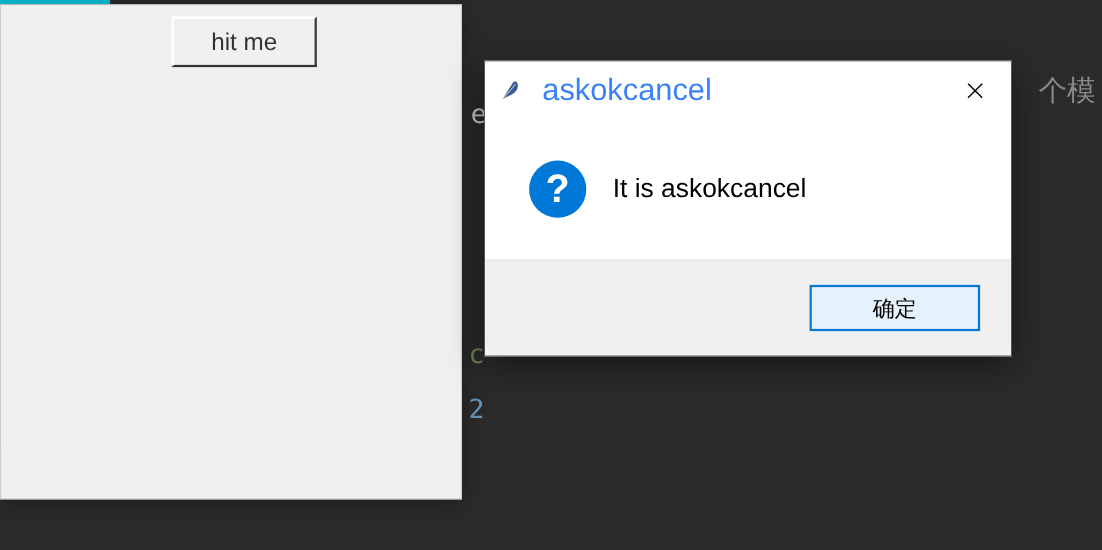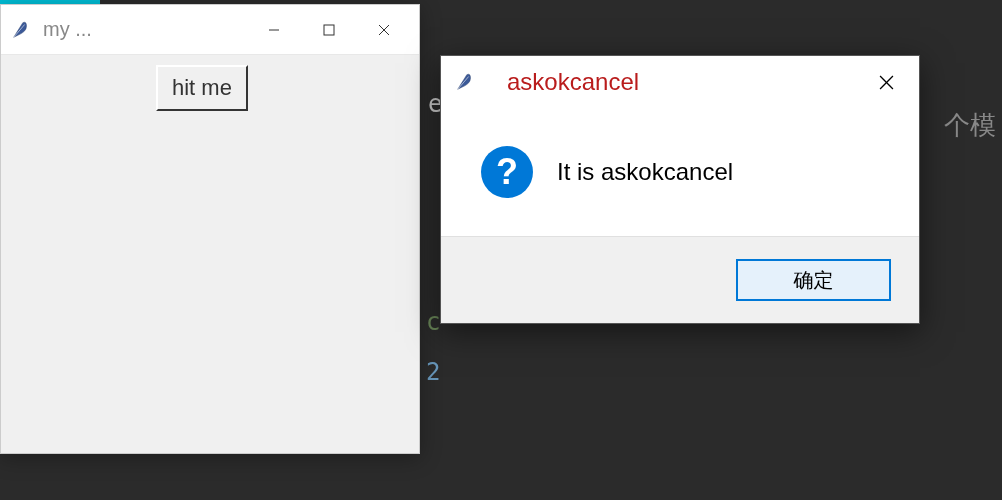--- a/index.html
+++ b/index.html
@@ -100,21 +100,21 @@
     .window-body {
       position: relative;
       height: calc(100% - 50px);
       background: #f0f0f0;
     }
     
     .hit-button {
       position: absolute;
       top: 10px;
       left: 155px;
-      padding: 8px 14px;
+      padding: 8px 34px;
       background: #f0f0f0;
       border: 2px outset #ddd;
       border-top-color: #fff;
       border-left-color: #fff;
       border-right-color: #888;
       border-bottom-color: #888;
       font-size: 22px;
       color: #333;
       cursor: pointer;
       font-family: inherit;
@@ -134,23 +134,23 @@
     .dialog-titlebar {
       height: 52px;
       background: #fff;
       display: flex;
       align-items: center;
       padding: 0 8px 0 12px;
     }
     
     .dialog-title {
       flex: 1;
-      color: #b91c1c;
-      font-size: 24px;
-      margin-left: 20px;
+      color: #3b82f6;
+      font-size: 28px;
+      margin-left: 6px;
     }
     
     .dialog-close {
       width: 50px;
       height: 48px;
       display: flex;
       align-items: center;
       justify-content: center;
       cursor: pointer;
     }
@@ -210,52 +210,25 @@
       border: 2px solid #0078d7;
       background: #e5f1fb;
     }
   </style>
 </head>
 <body>
 
 <div class="top-accent"></div>
 
 <span class="bg-text" style="top:90px; left:428px; color:#ccc;">e</span>
-<span class="bg-text" style="top:65px; left:944px; color:#888; font-size:26px;margin-top:43px;">个模</span>
+<span class="bg-text" style="top:65px; left:944px; color:#888; font-size:26px;">个模</span>
 <span class="bg-text" style="top:308px; left:426px; color:#6a8759;">c</span>
 <span class="bg-text" style="top:358px; left:426px; color:#6897bb;">2</span>
 
 <div class="window-main">
-  <div class="titlebar">
-    <div class="titlebar-icon">
-      <svg class="feather-svg" viewBox="0 0 24 24">
-        <path d="M4 20 L14 4 Q18 2 18 8 Q18 14 8 18 Z" fill="#3b5998" stroke="#2a3f6b" stroke-width="0.5"></path>
-        <path d="M4 20 L16 6" stroke="#fff" stroke-width="1" opacity="0.6"></path>
-      </svg>
-    </div>
-    <div class="titlebar-title">my ...</div>
-    <div class="window-controls">
-      <div class="window-ctrl">
-        <svg viewBox="0 0 14 14">
-            <line x1="2" y1="7" x2="12" y2="7" stroke="#333" stroke-width="1"></line>
-          </svg>
-      </div>
-      <div class="window-ctrl">
-        <svg viewBox="0 0 14 14">
-            <rect x="2" y="2" width="10" height="10" fill="none" stroke="#333" stroke-width="1"></rect>
-          </svg>
-      </div>
-      <div class="window-ctrl">
-        <svg viewBox="0 0 14 14">
-          <line x1="2" y1="2" x2="12" y2="12" stroke="#333" stroke-width="1"></line>
-          <line x1="12" y1="2" x2="2" y2="12" stroke="#333" stroke-width="1"></line>
-        </svg>
-      </div>
-    </div>
-  </div>
   <div class="window-body">
     <button class="hit-button">hit me</button>
   </div>
 </div>
 
 <div class="dialog">
   <div class="dialog-titlebar">
     <div class="titlebar-icon">
       <svg class="feather-svg" viewBox="0 0 24 24">
         <path d="M4 20 L14 4 Q18 2 18 8 Q18 14 8 18 Z" fill="#3b5998" stroke="#2a3f6b" stroke-width="0.5"></path>

